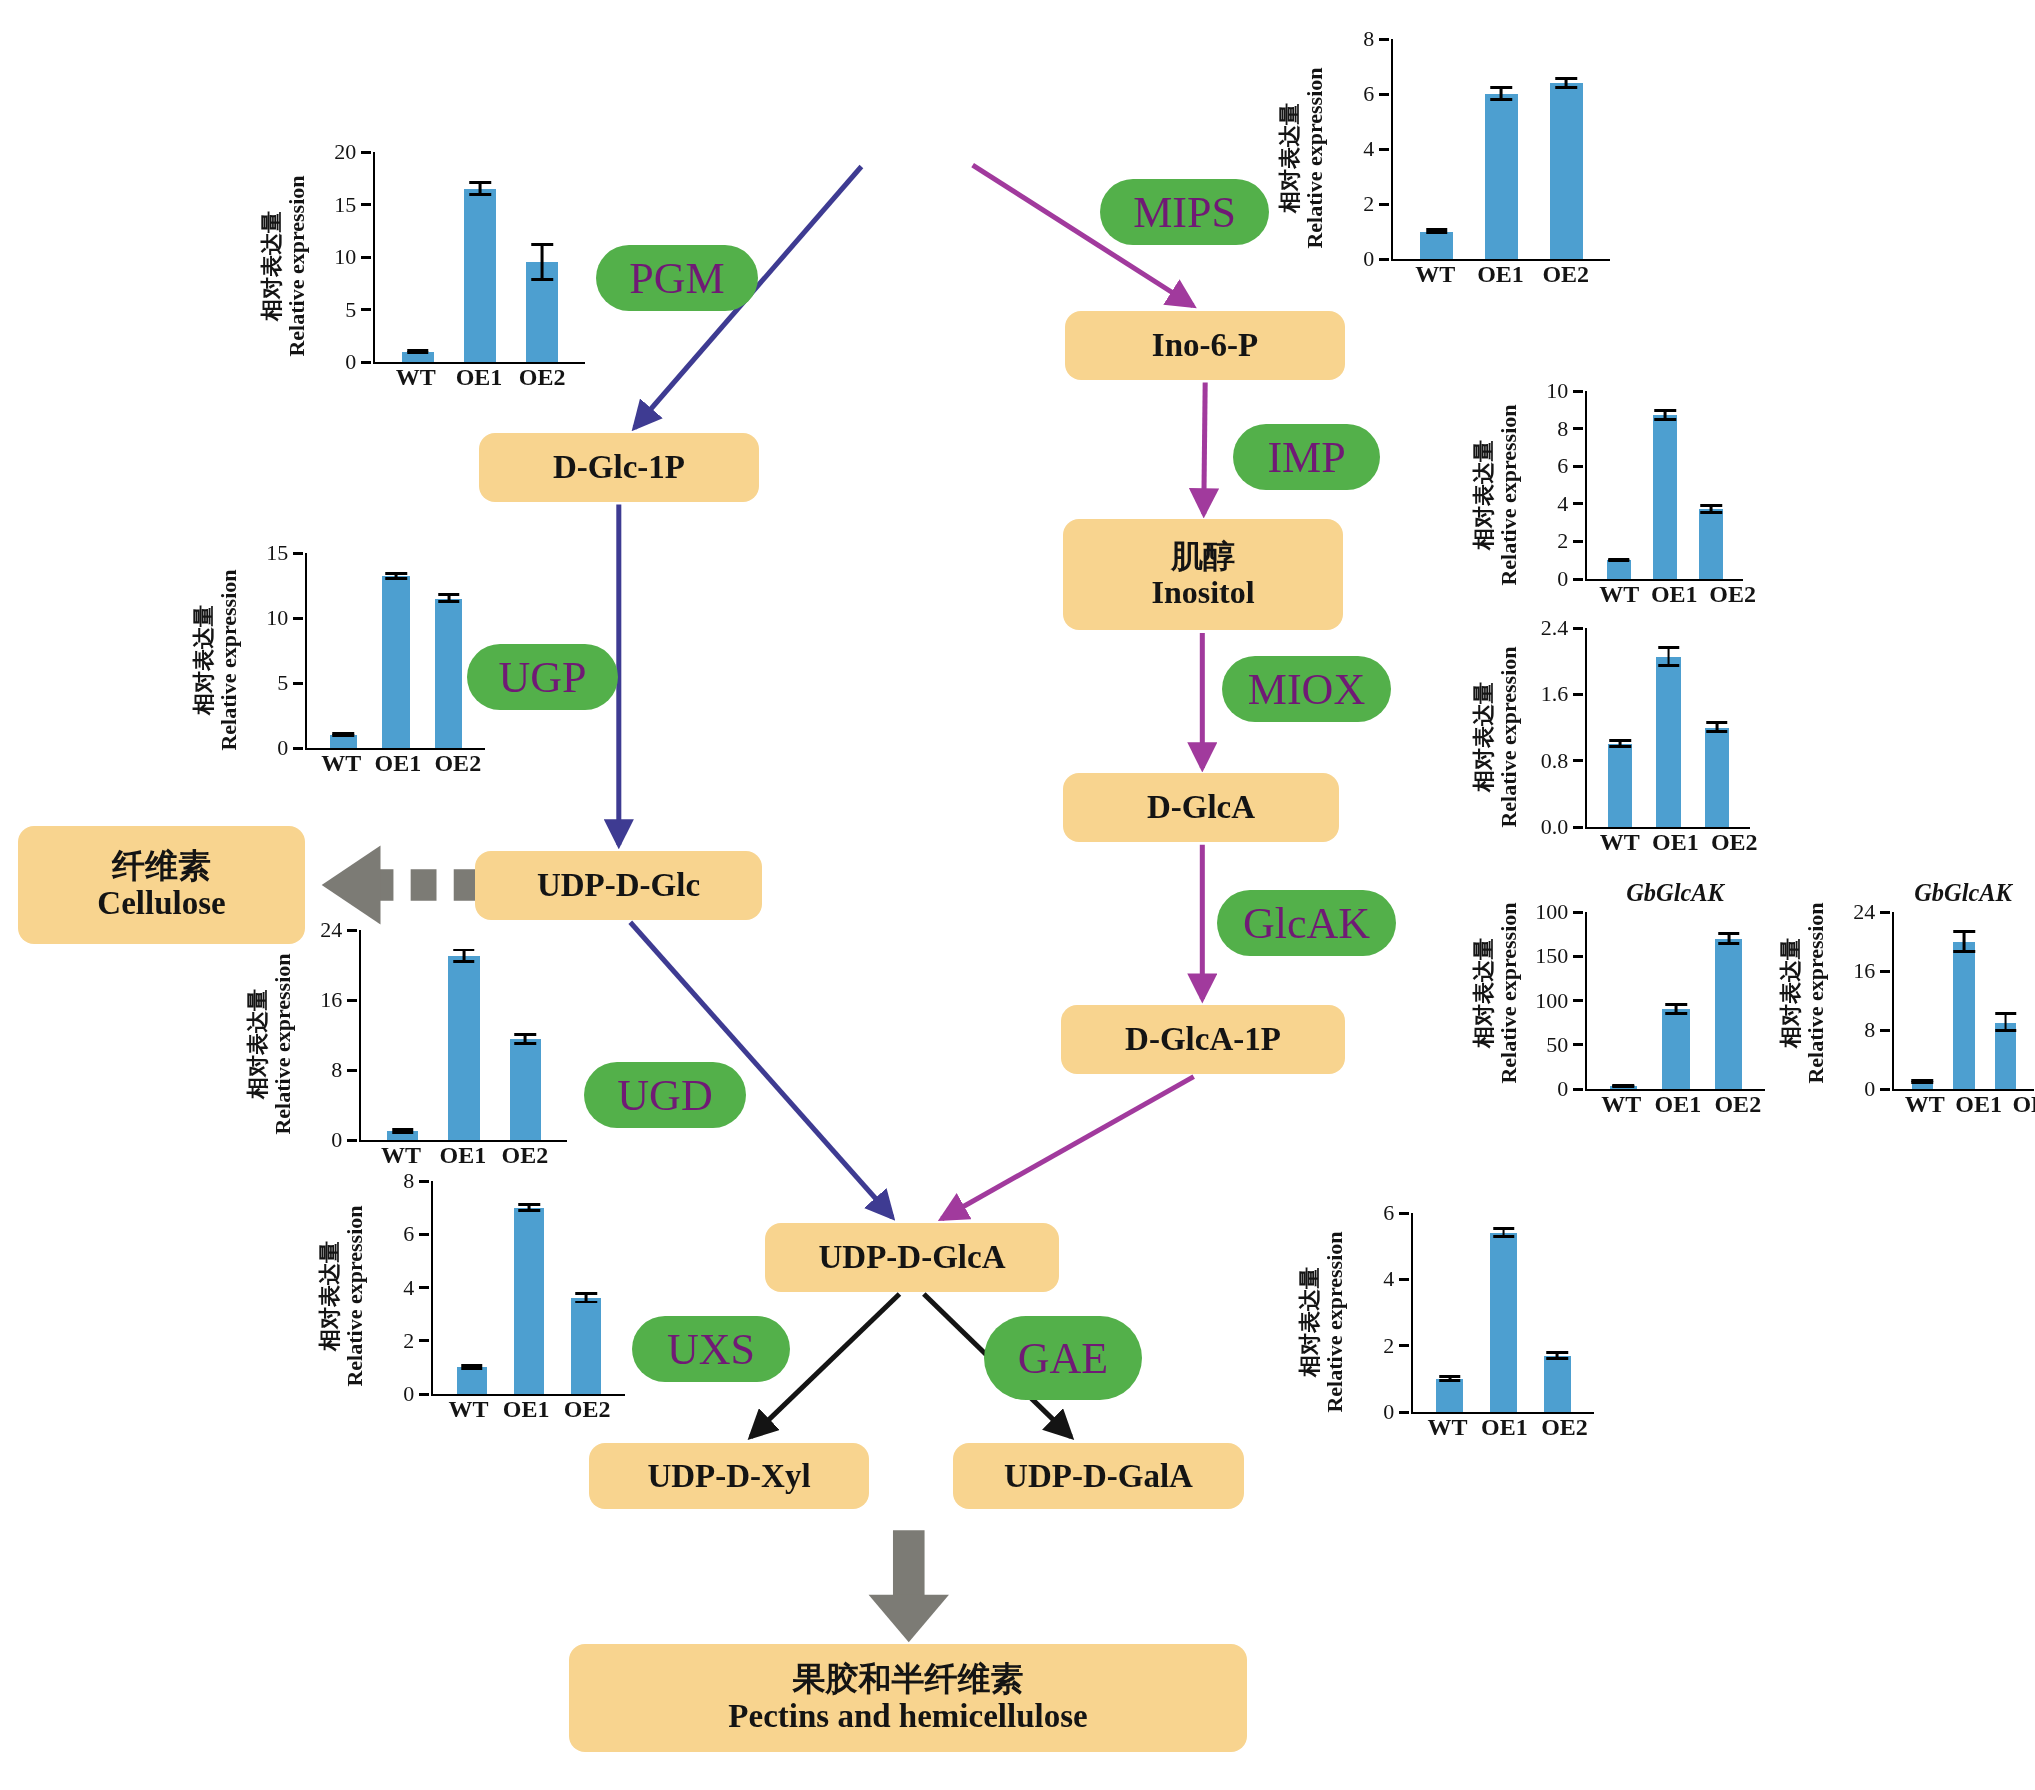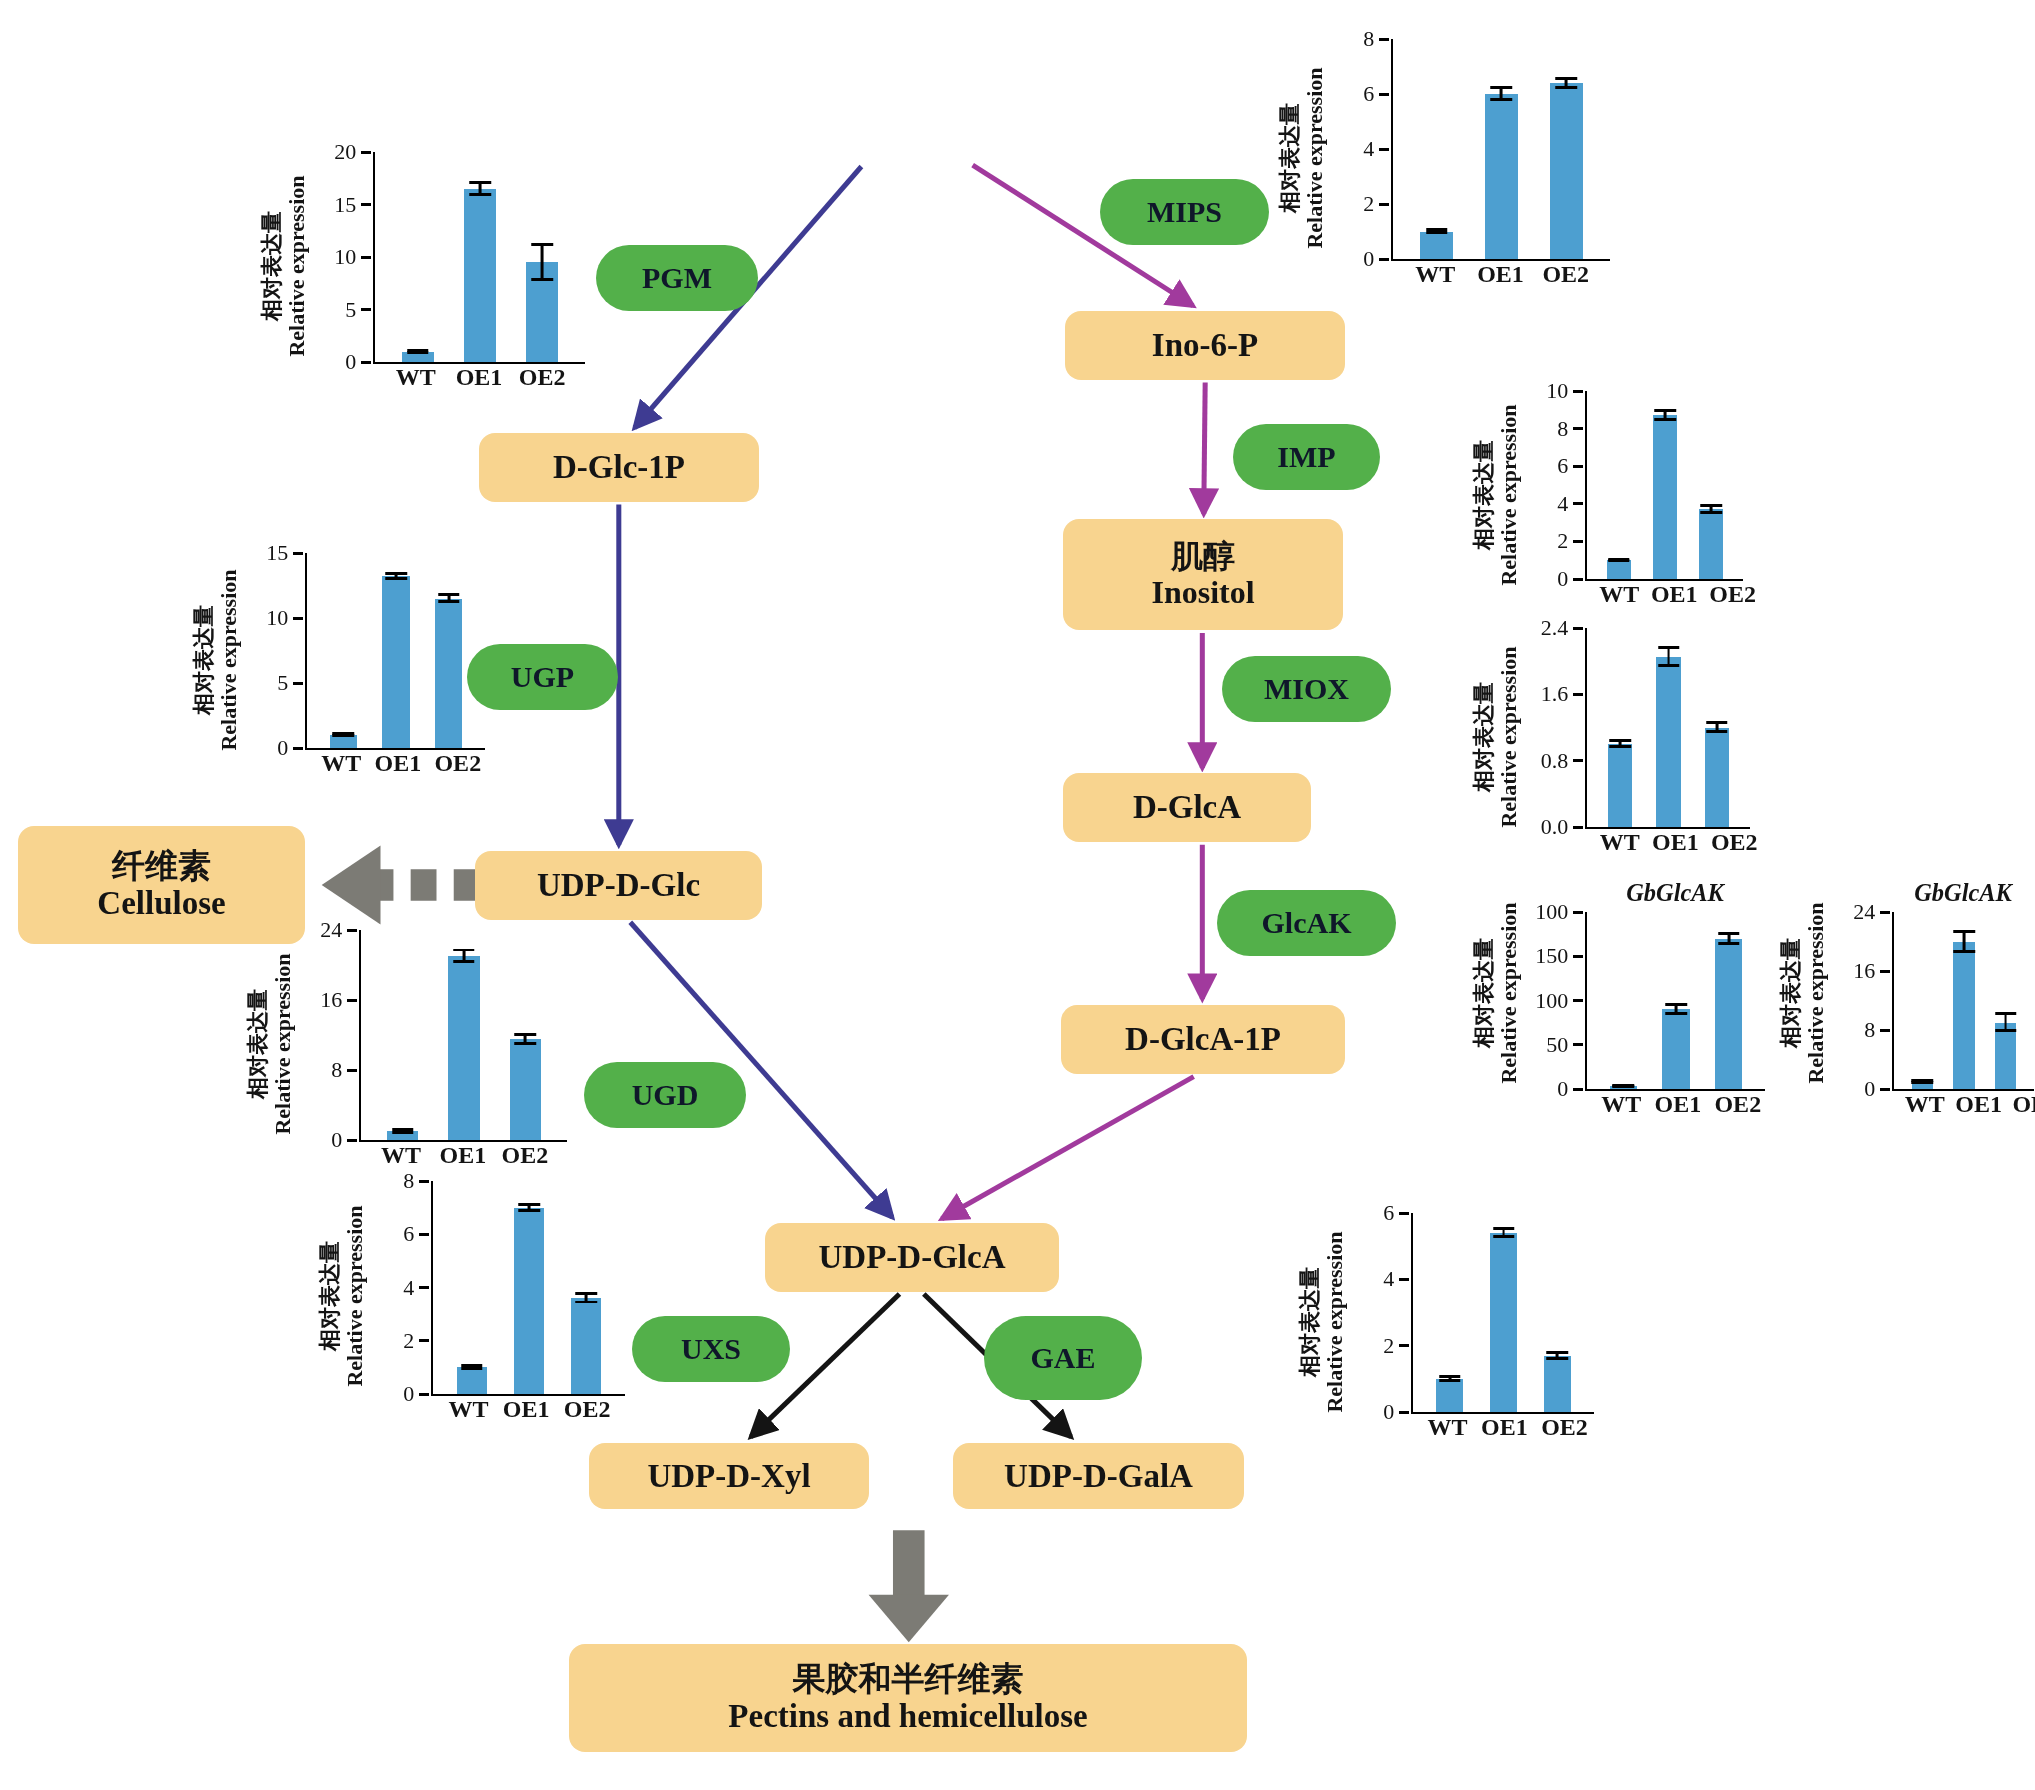--- a/index.html
+++ b/index.html
@@ -12,23 +12,23 @@
 
   .node {
     position:absolute; z-index:2; background:var(--node-bg);
     border-radius:16px; display:flex; flex-direction:column;
     align-items:center; justify-content:center;
     font-weight:bold; font-size:33px; line-height:1.12; text-align:center;
   }
   .node .zh, .node .en { display:block; }
 
   .pill {
-    position:absolute; z-index:3; background:var(--pill-bg); color:#0f172a;
+    position:absolute; z-index:3; background:var(--pill-bg); color:#701a75;
     border-radius:43px; display:flex; align-items:center; justify-content:center;
-    font-weight:bold; font-size:30px;
+    font-weight:normal; font-size:44px;
   }
 
   .chart { position:absolute; z-index:1; display:flex; }
   .ylab-wrap { flex:none; width:66px; position:relative; }
   .ylab {
     position:absolute; top:46%; left:50%;
     transform:translate(-50%,-50%) rotate(-90deg);
     white-space:nowrap; text-align:center;
     font-size:22px; line-height:1.15; font-weight:bold;
   }
@@ -103,21 +103,21 @@
   <div class="node" style="left:1065px;top:311px;width:280px;height:69px">
     <span>Ino-6-P</span>
   </div>
   <div class="node" style="left:479px;top:433px;width:280px;height:69px">
     <span>D-Glc-1P</span>
   </div>
   <div class="node" style="left:1063px;top:519px;width:280px;height:111px;font-size:32px">
     <span class="zh">肌醇</span>
     <span class="en">Inositol</span>
   </div>
-  <div class="node" style="left:1063px;top:773px;width:248px;height:69px">
+  <div class="node" style="left:1063px;top:773px;width:276px;height:69px">
     <span>D-GlcA</span>
   </div>
   <div class="node" style="left:475px;top:851px;width:287px;height:69px">
     <span>UDP-D-Glc</span>
   </div>
   <div class="node" style="left:18px;top:826px;width:287px;height:118px;font-size:33px">
     <span class="zh">纤维素</span>
     <span class="en">Cellulose</span>
   </div>
   <div class="node" style="left:1061px;top:1005px;width:284px;height:69px">

